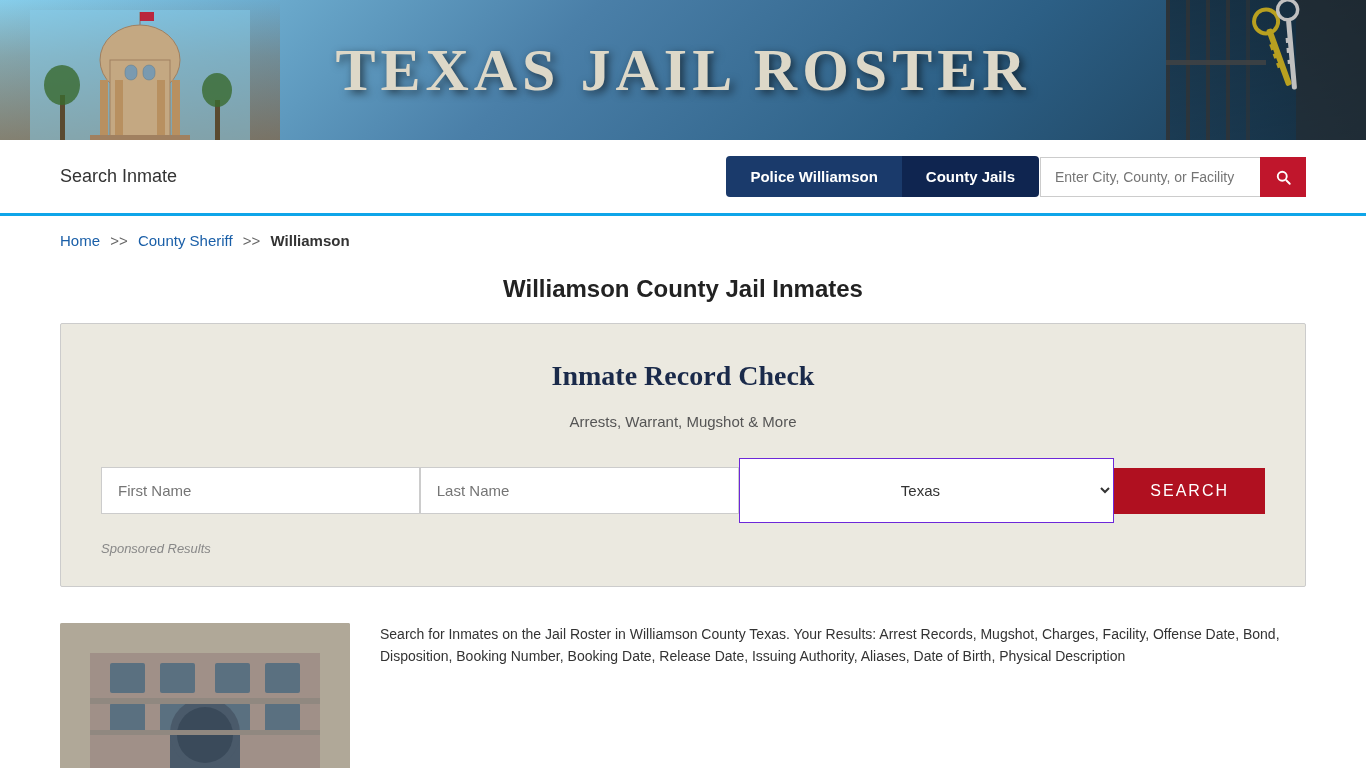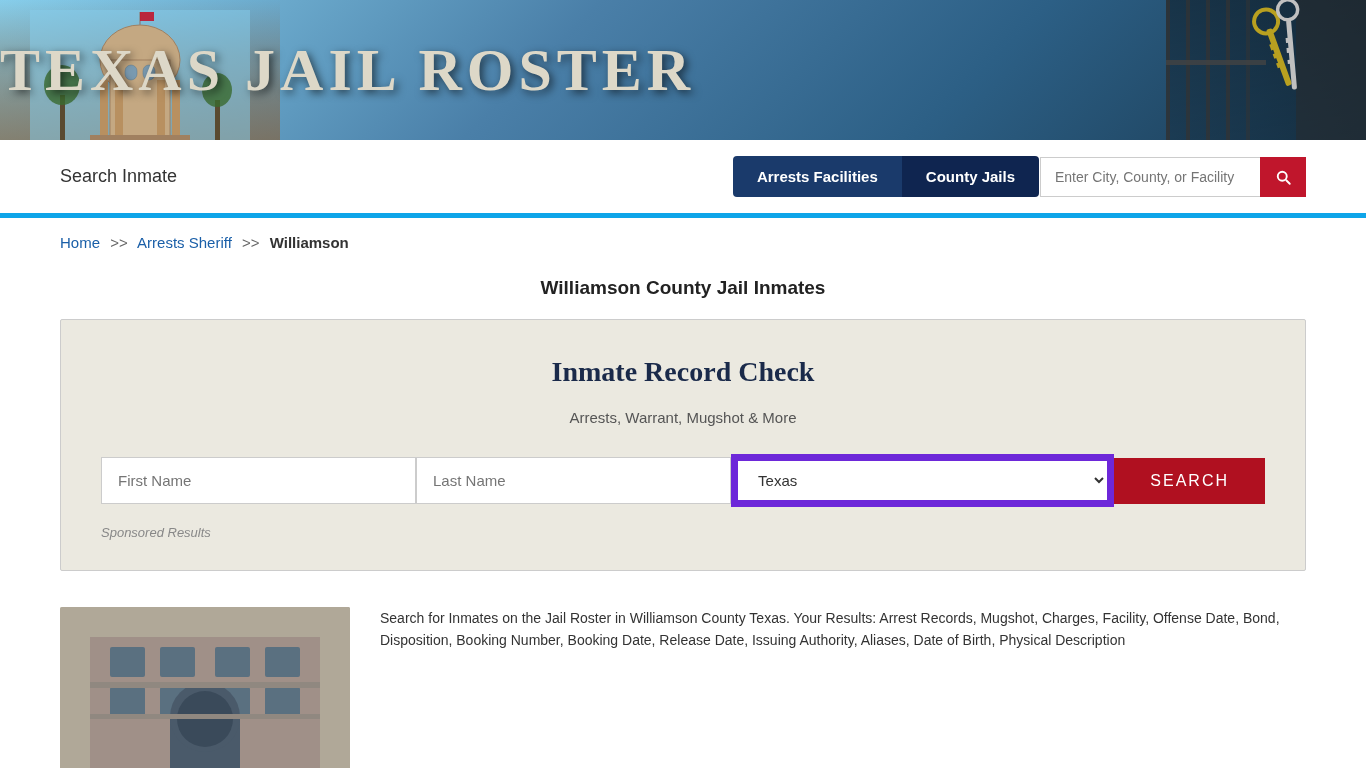--- a/index.html
+++ b/index.html
@@ -7,20 +7,21 @@
 
     
     .header-banner {
       width: 1366px;
       height: 140px;
       background: linear-gradient(135deg, #87CEEB 0%, #4a7fa8 40%, #2c5f85 70%, #1a3a52 100%);
       position: relative;
       overflow: hidden;
       display: flex;
       align-items: center;
+      justify-content: center;
     }
     .header-banner .banner-title {
       font-family: Georgia, 'Times New Roman', serif;
       font-size: 64px;
       color: #e8e0d0;
       letter-spacing: 4px;
       text-shadow: 2px 2px 6px rgba(0,0,0,0.5);
       font-weight: bold;
       z-index: 2;
     }
@@ -51,21 +52,21 @@
       background: linear-gradient(180deg, rgba(0,0,0,0.4) 0%, rgba(0,0,0,0.2) 100%);
     }
 
     
     .nav-bar {
       display: flex;
       align-items: center;
       justify-content: space-between;
       padding: 16px 60px;
       background: #fff;
-      border-bottom: 5px solid #0ea5e9;
+      border-bottom: 3px solid #0ea5e9;
     }
     .nav-search-inmate {
       font-size: 18px;
       color: #333;
       font-weight: normal;
     }
     .nav-right {
       display: flex;
       align-items: center;
       gap: 0;
@@ -137,21 +138,21 @@
       font-weight: bold;
       color: #333;
     }
 
     
     .page-title-section {
       text-align: center;
       padding: 10px 60px 20px;
     }
     .page-title {
-      font-size: 19px;
+      font-size: 24px;
       font-weight: bold;
       color: #222;
     }
 
     
     .record-check-box {
       margin: 0 60px 20px;
       background: #ebe9e0;
       border: 1px solid #ccc;
       border-radius: 2px;
@@ -180,27 +181,28 @@
       flex: 1;
       padding: 14px 16px;
       font-size: 15px;
       border: 1px solid #ccc;
       background: #fff;
       color: #999;
       outline: none;
     }
     .record-select {
       flex: 1.2;
-      padding: 10px 16px;
-      font-size: 15px;
-      border: 7px solid #6d28d9;
+      padding: 22px 16px;
+      font-size: 15px;
+      border: 1px solid #6d28d9;
       background: #fff;
       color: #333;
       outline: none;
       appearance: auto;
+      text-align: center;
     }
     .record-search-btn {
       background: #b01020;
       color: #fff;
       border: none;
       padding: 14px 36px;
       font-size: 16px;
       font-weight: normal;
       letter-spacing: 2px;
       cursor: pointer;
@@ -301,37 +303,37 @@
       <rect x="60" y="0" width="4" height="140" fill="#333" opacity="0.7"></rect>
       <rect x="80" y="0" width="4" height="140" fill="#333" opacity="0.5"></rect>
       <rect x="0" y="60" width="100" height="5" fill="#444" opacity="0.8"></rect>
     </svg>
   </div>
 </div>
 
 <div class="nav-bar">
   <span class="nav-search-inmate">Search Inmate</span>
   <div class="nav-right">
-    <button class="nav-btn nav-btn-police">Arrests Facilities</button>
+    <button class="nav-btn nav-btn-police">Police Williamson</button>
     <button class="nav-btn nav-btn-county active">County Jails</button>
     <div class="nav-search-box">
       <input class="nav-search-input" type="text" placeholder="Enter City, County, or Facility" style="">
       <button class="nav-search-btn">
         <svg viewBox="0 0 24 24" xmlns="http://www.w3.org/2000/svg">
           <path d="M21 21l-4.35-4.35M17 11A6 6 0 1 1 5 11a6 6 0 0 1 12 0z" stroke="#fff" stroke-width="2.5" fill="none" stroke-linecap="round"></path>
         </svg>
       </button>
     </div>
   </div>
 </div>
 
 <div class="breadcrumb">
   <a href="#">Home</a>
   <span class="separator">&gt;&gt;</span>
-  <a href="#">Arrests Sheriff</a>
+  <a href="#">County Sheriff</a>
   <span class="separator">&gt;&gt;</span>
   <span class="current">Williamson</span>
 </div>
 
 <div class="page-title-section">
   <h1 class="page-title">Williamson County Jail Inmates</h1>
 </div>
 
 <div class="record-check-box">
   <div class="record-check-title">Inmate Record Check</div>

